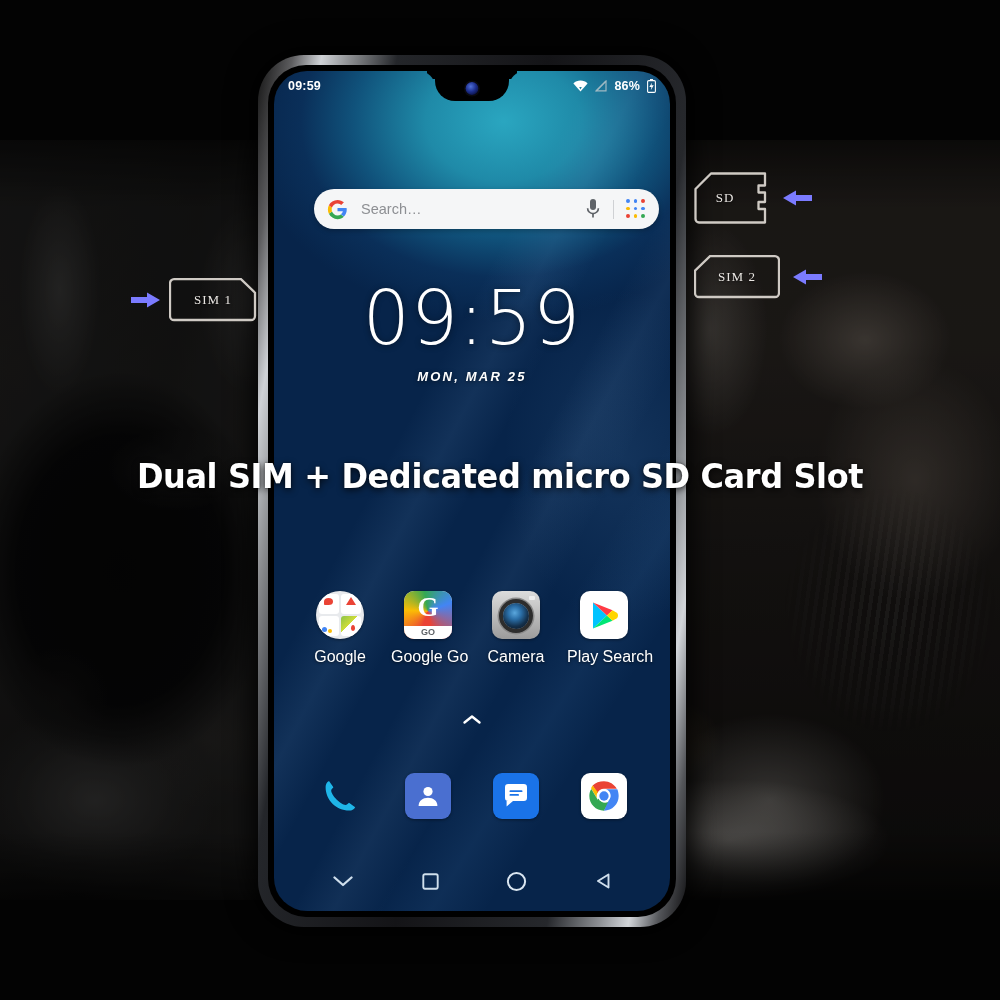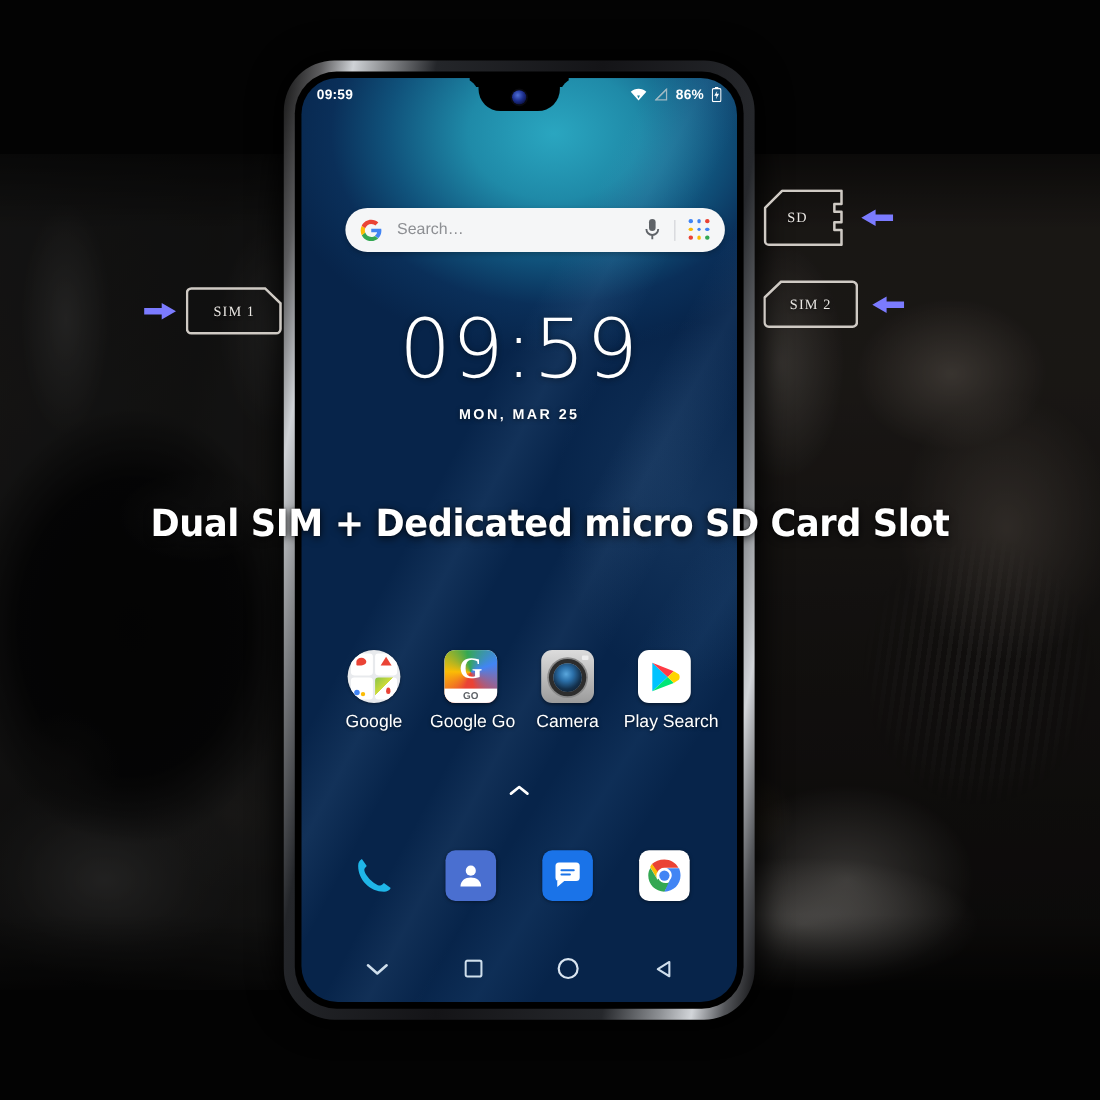--- a/index.html
+++ b/index.html
@@ -144,20 +144,21 @@
   
   .clockwrap{ position:absolute; left:0; right:0; top:210px; text-align:center; color:#fff; }
   .clock-time{
     font-size:74px; font-weight:300; letter-spacing:1px; line-height:1;
     font-family:"DejaVu Sans", sans-serif;
     text-shadow:0 1px 6px rgba(0,0,0,.45);
   }
   .clock-date{
     margin-top:14px; font-size:13px; font-weight:bold; letter-spacing:2.2px;
     text-shadow:0 1px 4px rgba(0,0,0,.5);
+    font-style:italic;
   }
 
   
   .appgrid{
     position:absolute; left:22px; right:22px; top:520px;
     display:flex; justify-content:space-around;
   }
   .app{ width:74px; text-align:center; }
   .app .ic{ width:48px; height:48px; margin:0 auto; position:relative; }
   .app .lbl{ margin-top:9px; color:#fff; font-size:16px; text-shadow:0 1px 3px rgba(0,0,0,.6); white-space:nowrap;}
@@ -412,21 +413,21 @@
             <svg width="17" height="18" viewBox="0 0 17 18">
               <path d="M13.5 2.5 3 9l10.5 6.5z" fill="none" stroke="#dbe9f5" stroke-width="1.9" stroke-linejoin="round"></path>
             </svg>
           </span>
         </div>
 
       </div>
     </div>
   </div>
 
-  <div class="callout" style="left:131px; top:260px;">
+  <div class="callout" style="left:131px; top:277px;">
     <span class="arrow">
       <svg width="30" height="20" viewBox="0 0 30 20">
         <path d="M0 7h16V2.5L29 10l-13 7.5V13H0z" fill="#7b7bff"></path>
       </svg>
     </span>
     <span class="card-label" style="width:88px;height:46px;margin-left:8px;">
       <svg class="card-svg" viewBox="0 0 88 46" preserveAspectRatio="none">
         <path d="M5 2.2h67l14 13.5V39a4 4 0 0 1-4 4H5a4 4 0 0 1-4-4V6.2a4 4 0 0 1 4-4z" fill="none" stroke="#cfcac4" stroke-width="2.3"></path>
       </svg>
       <span class="card-txt">SIM 1</span>

